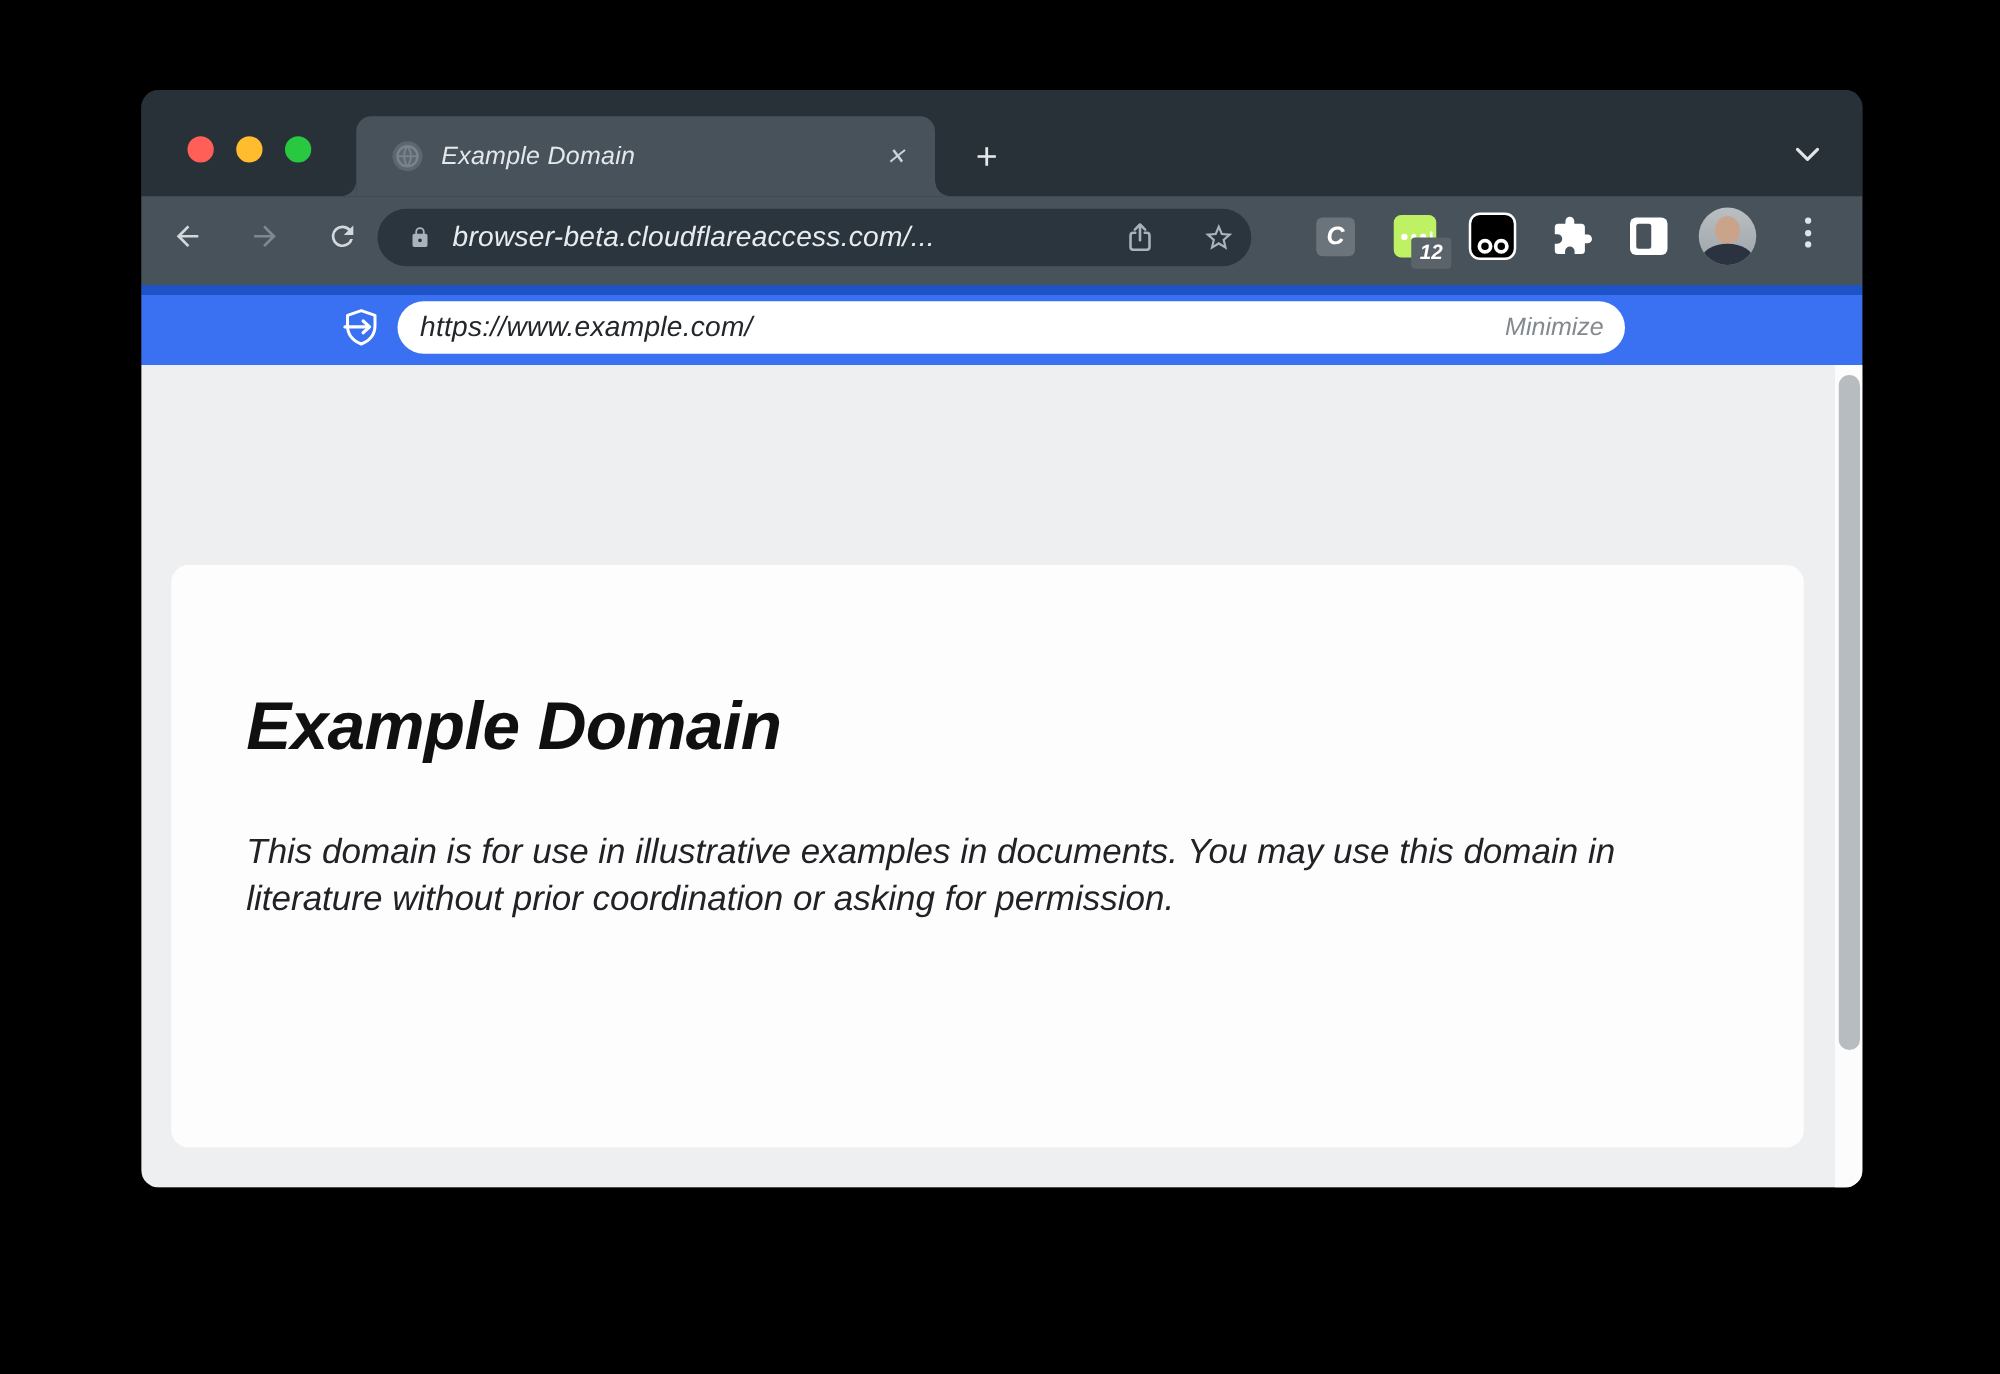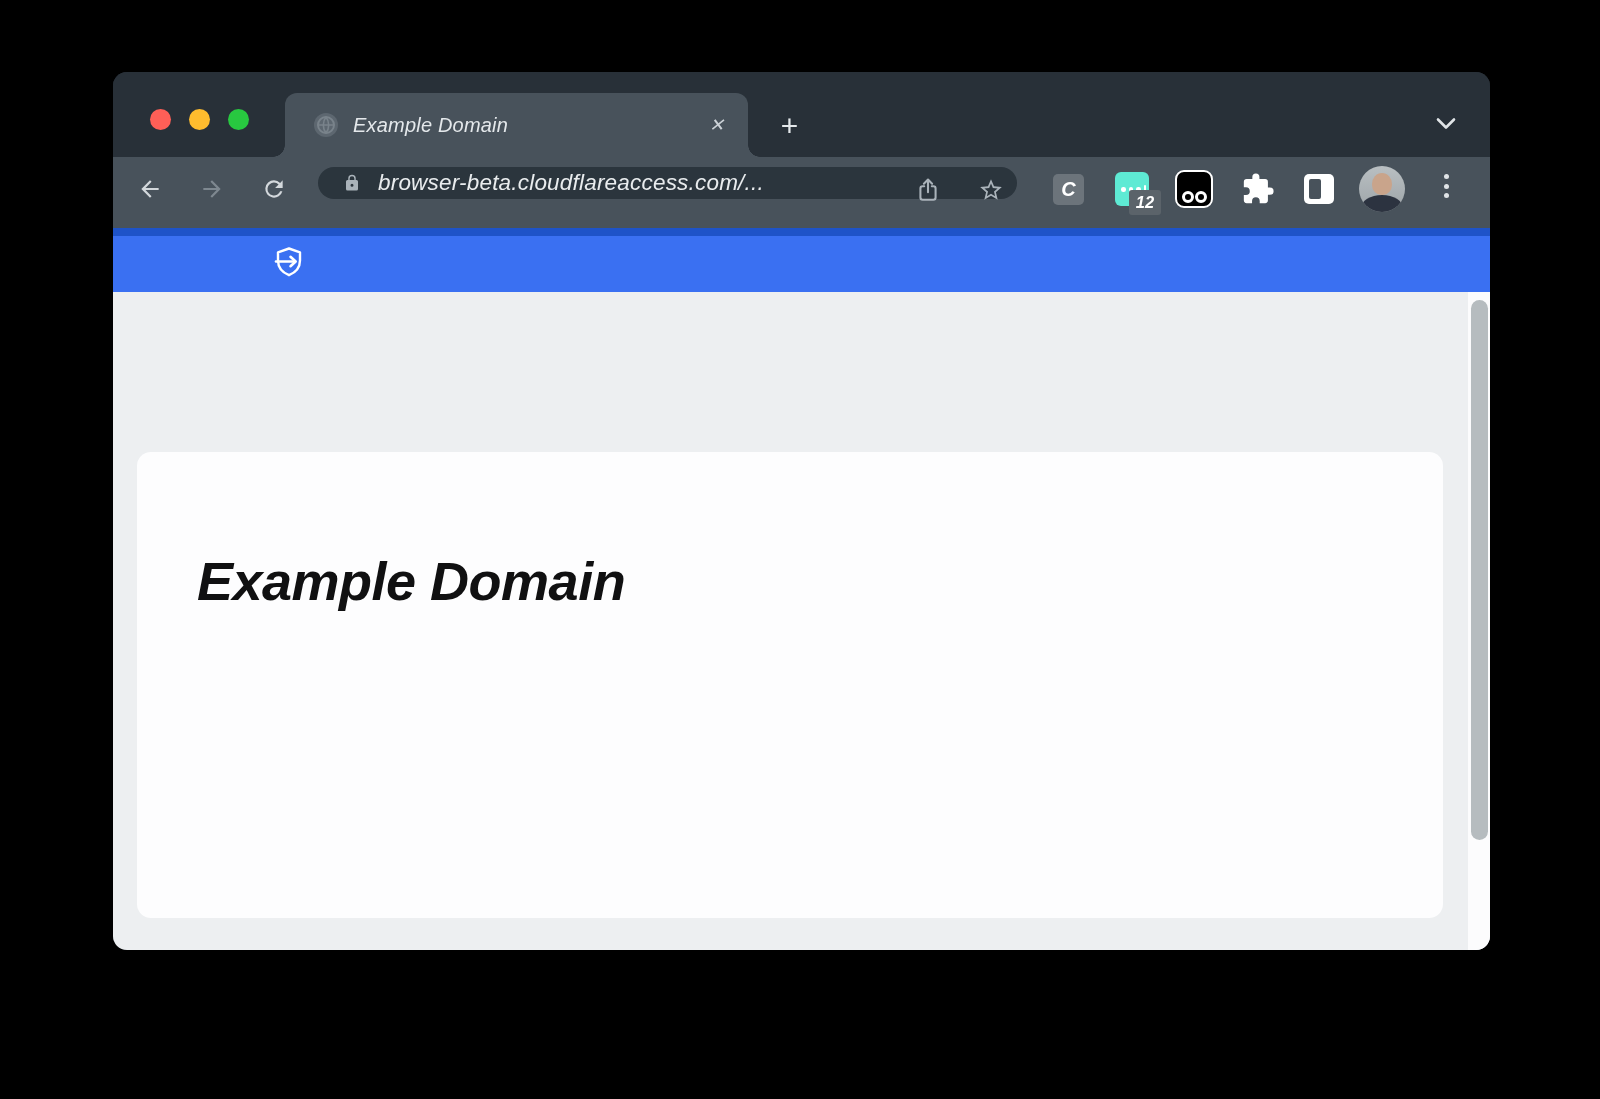--- a/index.html
+++ b/index.html
@@ -46,39 +46,39 @@
   .tabstrip-chevron { position:absolute; left:1322px; top:45px; }
 
   
   .toolbar { position:absolute; left:0; top:85px; width:100%; height:71px; background:#48525b; }
   .nav-icon { position:absolute; top:19px; width:26px; height:26px; }
   .icon-back    { left:24px; }
   .icon-forward { left:86px; }
   .icon-reload  { left:148px; }
 
   .omnibox {
-    position:absolute; left:205px; top:10px; width:699px; height:32px;
+    position:absolute; left:189px; top:10px; width:699px; height:46px;
     background:#2b353d; border-radius:23px; display:flex; align-items:center;
   }
   .omnibox-lock { margin-left:25px; flex:0 0 auto; }
   .omnibox-url {
     margin-left:17px; color:#e9ecee; font-size:22.5px; font-weight:500;
     white-space:nowrap; letter-spacing:.2px;
   }
   .omni-share { position:absolute; left:597px; top:10px; }
   .omni-star  { position:absolute; left:660px; top:10px; }
 
   .ext-c {
     position:absolute; left:940px; top:17px; width:31px; height:31px;
     background:#6c747b; border-radius:5px; color:#fff; font-size:20px; font-weight:bold;
     display:flex; align-items:center; justify-content:center;
   }
   .ext-red {
     position:absolute; left:1002px; top:15px; width:34px; height:34px;
-    background:#5eead4; border-radius:6px;
+    background:#bef264; border-radius:6px;
   }
   .ext-red-dots { position:absolute; left:6px; top:13px; display:flex; align-items:center; gap:3px; }
   .ext-red-dots i { width:4.5px; height:4.5px; border-radius:50%; background:#fff; }
   .ext-red-dots .bar { width:2.5px; height:9px; border-radius:1px; background:#fff; }
   .ext-badge {
     position:absolute; left:14px; top:18px; width:32px; height:25px;
     background:#5b636a; border-radius:3px; color:#fff; font-size:16.5px; font-weight:bold;
     display:flex; align-items:center; justify-content:center;
   }
   .ext-black {
@@ -244,24 +244,29 @@
 
   <div class="access-strip"></div>
   <div class="access-bar">
     <span class="access-shield">
       <svg width="32" height="34" viewBox="0 0 32 34">
         <path d="M16 2.5l11 3.8v8.2c0 7.6-4.8 12.1-11 14.7C9.8 26.6 5 22.1 5 14.5V6.3z" fill="none" stroke="#ffffff" stroke-width="2.4" stroke-linejoin="round"></path>
         <path d="M3 15.5h18" stroke="#ffffff" stroke-width="2.6" stroke-linecap="round"></path>
         <path d="M17.5 10.8l5.2 4.7-5.2 4.7" fill="none" stroke="#ffffff" stroke-width="2.6" stroke-linecap="round" stroke-linejoin="round"></path>
       </svg>
     </span>
+    <div class="access-input">
+      <span class="access-url">https://www.example.com/</span>
+      <span class="access-minimize">Minimize</span>
+    </div>
   </div>
 
   <div class="page">
     <div class="scroll-track"></div>
     <div class="scroll-thumb"></div>
 
     <div class="card">
       <h1>Example Domain</h1>
+      <p>This domain is for use in illustrative examples in documents. You may use this domain in literature without prior coordination or asking for permission.</p>
     </div>
   </div>
 
 </div>
 
 </body></html>

